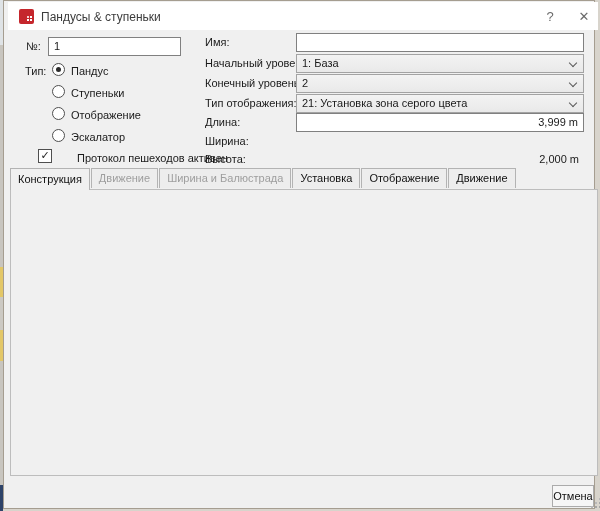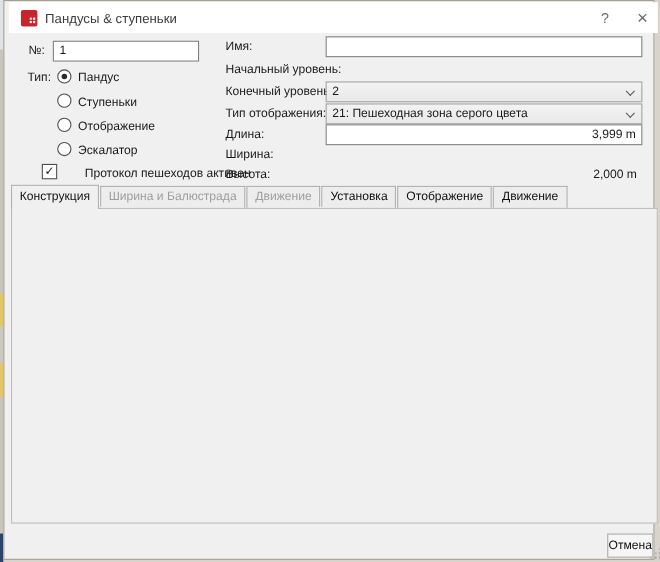--- a/index.html
+++ b/index.html
@@ -66,21 +66,21 @@
   .radio.sel::after { content:''; display:block; width:5px; height:5px; margin:3px; border-radius:50%; background:#2b2b2b; }
   .radio.dis { border-color:#adadad; }
   .radio.dis.sel::after { background:#9d9d9d; }
   .checkbox {
     position:absolute; width:14px; height:14px; background:#fff; border:1px solid #4f4f4f;
     display:flex; align-items:center; justify-content:center; font-size:11px; color:#222;
   }
   .checkbox.checked::after { content:'✓'; margin-top:-1px; }
 
   
-  .tabstrip { position:absolute; left:6px; top:167px; height:22px; display:flex; align-items:center; }
+  .tabstrip { position:absolute; left:6px; top:167px; height:22px; display:flex; align-items:flex-start; }
   .tab {
     border:1px solid #b3b3b3; border-bottom:none; background:#ededed;
     height:20px; padding:0 7px; margin-right:1px; line-height:19px; white-space:nowrap; color:#111;
   }
   .tab.active { background:#f0f0f0; height:22px; line-height:21px; position:relative; z-index:3; }
   .tab.disabled { color:#9e9e9e; }
   .tabpage {
     position:absolute; left:6px; top:188px; width:588px; height:287px;
     border:1px solid #bdbdbd; background:#f0f0f0; z-index:1;
   }
@@ -151,47 +151,51 @@
   <div class="radio" style="left:48px;top:128px;"></div>
   <div class="label" style="left:67px;top:130px;">Эскалатор</div>
 
   <div class="checkbox checked" style="left:34px;top:148px;"></div>
   <div class="label" style="left:53px;top:151px;padding-left:20px;">Протокол пешеходов активен</div>
 
   <div class="label" style="left:201px;top:35px;">Имя:</div>
   <div class="input" style="left:292px;top:32px;width:288px;height:19px;"></div>
 
   <div class="label" style="left:201px;top:56px;">Начальный уровень:</div>
+  <div class="combo" style="left:292px;top:53px;width:288px;height:19px;">
+    <span>1: База</span>
+    <span class="chev"></span>
+  </div>
 
   <div class="label" style="left:201px;top:76px;">Конечный уровень:</div>
   <div class="combo" style="left:292px;top:73px;width:288px;height:19px;">
     <span>2</span>
     <span class="chev"></span>
   </div>
 
   <div class="label" style="left:201px;top:96px;">Тип отображения:</div>
   <div class="combo" style="left:292px;top:93px;width:288px;height:19px;">
-    <span>21: Пешеходная зона серого цвета</span>
+    <span>21: Установка зона серого цвета</span>
     <span class="chev"></span>
   </div>
 
   <div class="label" style="left:201px;top:115px;">Длина:</div>
   <div class="input right" style="left:292px;top:112px;width:288px;height:19px;">3,999 m</div>
 
   <div class="label" style="left:201px;top:134px;">Ширина:</div>
 
   <div class="label" style="left:201px;top:152px;">Высота:</div>
   <div class="label" style="left:292px;top:152px;width:283px;text-align:right;">2,000 m</div>
 
   <div class="tabpage"></div>
 
   <div class="tabstrip">
     <div class="tab active"><span>Конструкция</span></div>
+    <div class="tab disabled"><span>Движение</span></div>
     <div class="tab disabled"><span>Ширина и Балюстрада</span></div>
-    <div class="tab disabled"><span>Движение</span></div>
     <div class="tab"><span>Установка</span></div>
     <div class="tab"><span>Отображение</span></div>
     <div class="tab"><span>Движение</span></div>
   </div>
 
   <div class="group" style="left:10px;top:194px;width:203px;height:91px;">
     <span class="legend">Опр. лестницу как</span>
     <div class="radio dis sel" style="left:10px;top:7px;"></div>
     <div class="glabel dis" style="left:28px;top:9px;">Количество ступенек</div>
     <div class="field-dis" style="left:132px;top:5px;width:64px;height:18px;">30</div>

